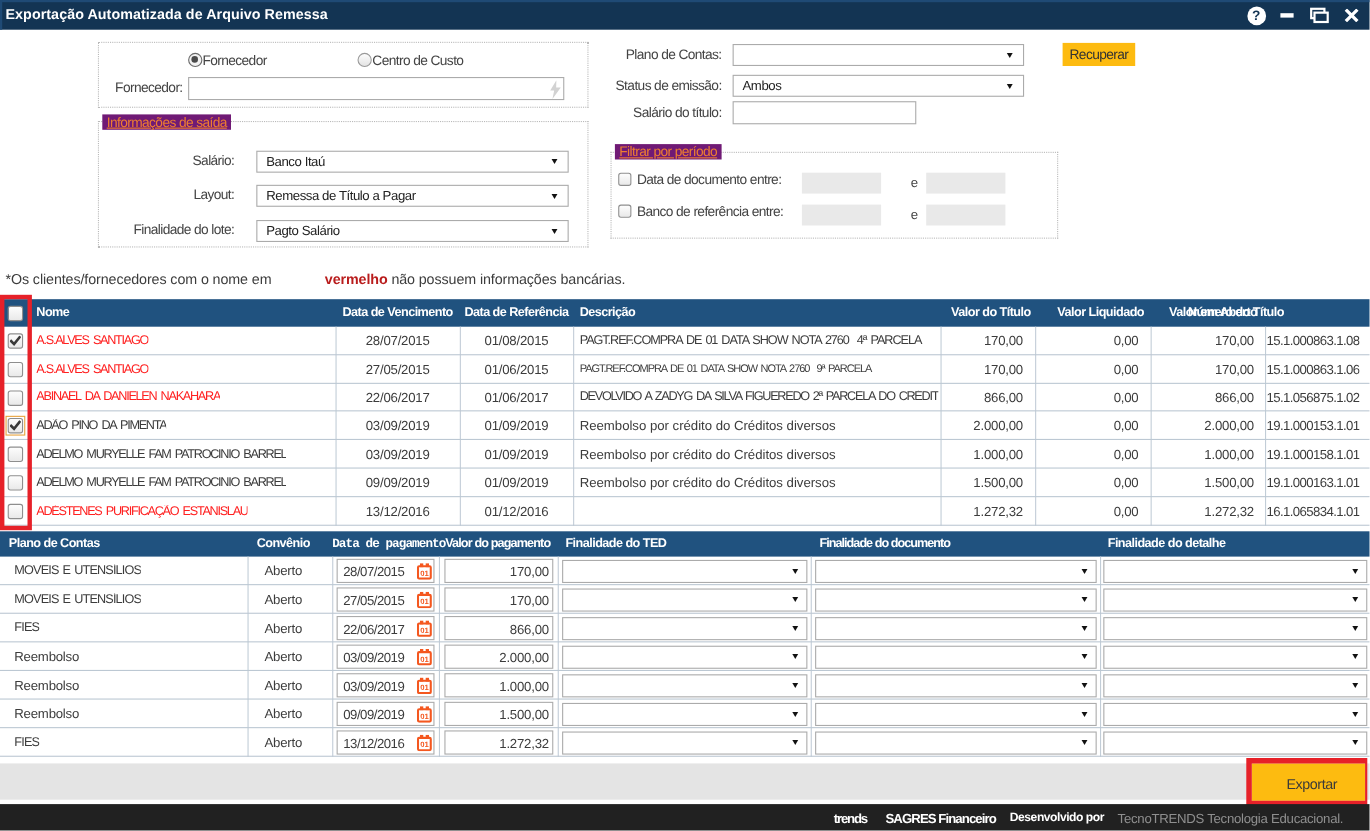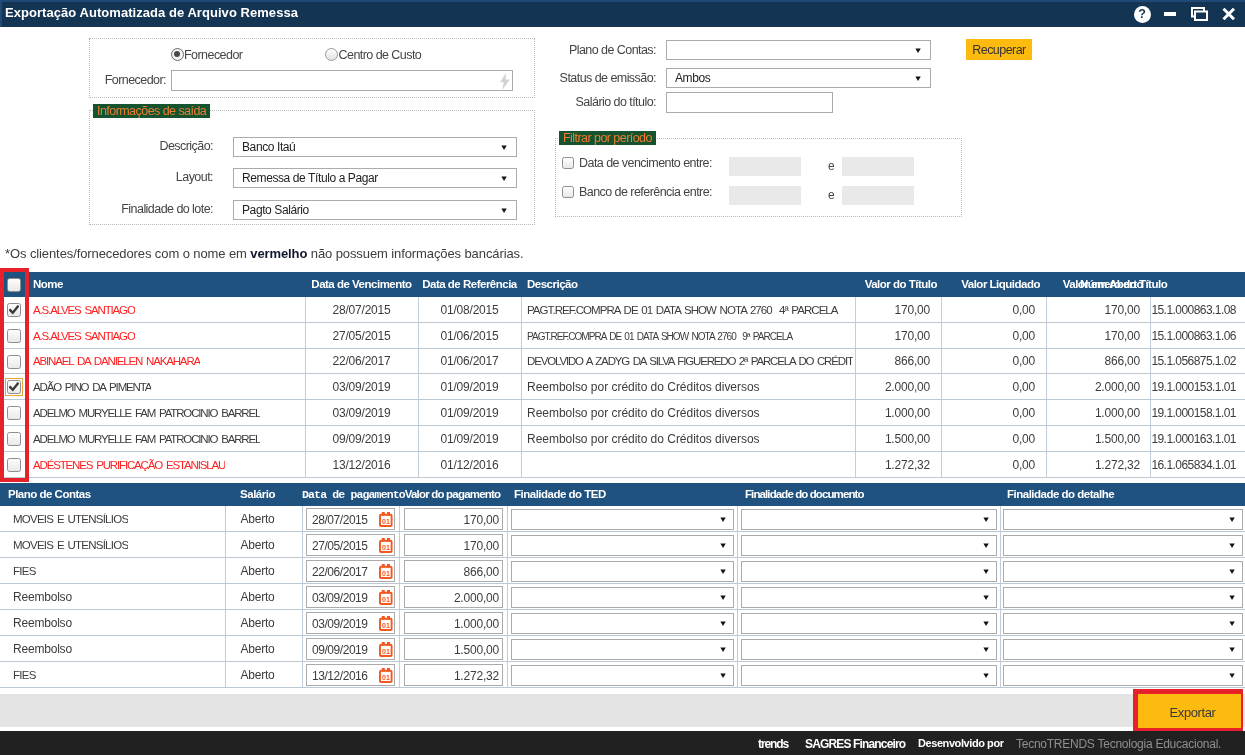--- a/index.html
+++ b/index.html
@@ -2,21 +2,21 @@
 <html><head><meta charset="utf-8"><style>
 *{margin:0;padding:0;box-sizing:content-box;}
 html,body{width:1245px;height:755px;overflow:hidden;background:#fff;
  font-family:"Liberation Sans",sans-serif;font-size:12px;color:#3c3c3c;}
 #w{position:absolute;left:0;top:0;width:1245px;height:755px;}
 .a{position:absolute;}
 .lbl{position:absolute;letter-spacing:-0.55px;color:#444;white-space:nowrap;}
 .sel{position:absolute;border:1px solid #ababab;background:#fff;white-space:nowrap;letter-spacing:-0.4px;color:#222;}
 .sel .arr{position:absolute;top:50%;transform:translateY(-50%) scaleX(1.15);font-size:8px;color:#111;}
 .inp{position:absolute;border:1px solid #ababab;background:#fff;}
-.leg{position:absolute;background:#14532d;color:#ed7d31;letter-spacing:-0.55px;padding:0 4px;white-space:nowrap;}
+.leg{position:absolute;background:#701a75;color:#ed7d31;letter-spacing:-0.55px;padding:0 4px;white-space:nowrap;text-decoration:underline;}
 .gbox{position:absolute;background:#e9e9e9;width:72px;height:19px;}
 .hc{position:absolute;font-weight:bold;color:#fff;letter-spacing:-0.5px;white-space:nowrap;font-size:11.5px;}
 .c{position:absolute;white-space:nowrap;overflow:hidden;letter-spacing:-0.2px;color:#3c3c3c;top:50%;transform:translateY(-50%);}
 .nm{font-size:11.5px;letter-spacing:-1.15px;word-spacing:1.8px;}
 .p2{font-size:11.5px;letter-spacing:-0.75px;word-spacing:1.2px;}
 </style></head><body>
 <div id="w">
 
 <div class="a" style="left:0;top:0;width:1245px;height:27px;background:#133453;"></div>
 <div class="a" style="left:0;top:0;width:1245px;height:2px;background:#1f4a75;"></div>
@@ -38,21 +38,21 @@
 <div class="lbl" style="left:184px;top:47.5px;font-size:12.5px;">Fornecedor</div>
 <div style="position:absolute;left:324.5px;top:47.5px;width:11px;height:11px;border-radius:50%;border:1px solid #9a9a9a;background:linear-gradient(#fdfdfd,#e3e3e3);"></div>
 <div class="lbl" style="left:338.5px;top:47.5px;font-size:12.5px;">Centro de Custo</div>
 <div class="lbl" style="left:60px;top:72.5px;width:106px;text-align:right;font-size:12.5px;">Fornecedor:</div>
 <div class="inp" style="left:171px;top:69.5px;width:340px;height:19.5px;"></div>
 <svg class="a" style="left:499px;top:72.5px" width="12" height="17" viewBox="0 0 12 17">
       <path d="M6.8 0 L1.2 9.2 L4.8 9.2 L3.2 17 L10.8 6.5 L6.6 6.5 Z" fill="#d2d2d2"></path>
     </svg>
 <div class="a" style="left:89px;top:110px;width:444px;height:113px;border:1px dotted #b9b9b9;"></div>
 <div class="leg" style="left:93px;top:103.5px;font-size:12.5px;">Informações de saída</div>
-<div class="lbl" style="left:93px;top:139.0px;width:120px;text-align:right;font-size:12.5px;">Descrição:</div>
+<div class="lbl" style="left:93px;top:139.0px;width:120px;text-align:right;font-size:12.5px;">Salário:</div>
 <div class="sel" style="left:233px;top:136.5px;width:282px;height:18px;">
       <span style="position:absolute;left:8px;top:50%;transform:translateY(-50%);">Banco Itaú</span>
       <span class="arr" style="right:8px;">▼</span>
     </div>
 <div class="lbl" style="left:93px;top:170.0px;width:120px;text-align:right;font-size:12.5px;">Layout:</div>
 <div class="sel" style="left:233px;top:167.5px;width:282px;height:18px;">
       <span style="position:absolute;left:8px;top:50%;transform:translateY(-50%);">Remessa de Título a Pagar</span>
       <span class="arr" style="right:8px;">▼</span>
     </div>
 <div class="lbl" style="left:93px;top:202.0px;width:120px;text-align:right;font-size:12.5px;">Finalidade do lote:</div>
@@ -69,30 +69,30 @@
       <span style="position:absolute;left:8px;top:50%;transform:translateY(-50%);">Ambos</span>
       <span class="arr" style="right:8px;">▼</span>
     </div>
 <div class="lbl" style="left:520px;top:95px;width:136px;text-align:right;font-size:12.5px;">Salário do título:</div>
 <div class="inp" style="left:666px;top:92px;width:165px;height:19px;"></div>
 <div class="a" style="left:966px;top:39px;width:66px;height:21px;background:#fdbb10;"></div>
 <div class="a" style="left:966px;top:42.5px;width:66px;text-align:center;font-size:12.5px;letter-spacing:-0.55px;color:#333;">Recuperar</div>
 <div class="a" style="left:555px;top:137.5px;width:405px;height:77px;border:1px dotted #b9b9b9;"></div>
 <div class="leg" style="left:559px;top:130.5px;font-size:12.5px;">Filtrar por período</div>
 <div style="position:absolute;left:562px;top:156.5px;width:10px;height:10px;border:1px solid #8e8e8e;border-radius:2.5px;background:linear-gradient(#fdfdfd,#e9e9e9);"></div>
-<div class="lbl" style="left:579px;top:156px;font-size:12.5px;">Data de vencimento entre:</div>
+<div class="lbl" style="left:579px;top:156px;font-size:12.5px;">Data de documento entre:</div>
 <div class="gbox" style="left:729px;top:156.5px;"></div>
 <div class="lbl" style="left:828px;top:158.5px;">e</div>
 <div class="gbox" style="left:842px;top:156.5px;"></div>
 <div style="position:absolute;left:562px;top:185.5px;width:10px;height:10px;border:1px solid #8e8e8e;border-radius:2.5px;background:linear-gradient(#fdfdfd,#e9e9e9);"></div>
 <div class="lbl" style="left:579px;top:185px;font-size:12.5px;">Banco de referência entre:</div>
 <div class="gbox" style="left:729px;top:185.5px;"></div>
 <div class="lbl" style="left:828px;top:187.5px;">e</div>
 <div class="gbox" style="left:842px;top:185.5px;"></div>
-<div class="a" style="left:5px;top:245.5px;font-size:13px;letter-spacing:-0.1px;color:#3c3c3c;white-space:nowrap;">*Os clientes/fornecedores com o nome em <b style="color:#0f172a;">vermelho</b> não possuem informações bancárias.</div>
+<div class="a" style="left:5px;top:245.5px;font-size:13px;letter-spacing:-0.1px;color:#3c3c3c;white-space:nowrap;">*Os clientes/fornecedores com o nome em <b style="color:#b91c1c;margin-left:45px;">vermelho</b> não possuem informações bancárias.</div>
 <div class="a" style="left:0;top:271.5px;width:1245px;height:25.5px;background:#20527f;"></div>
 <div class="hc" style="left:33px;top:277.5px;">Nome</div>
 <div class="hc" style="left:305px;top:277.5px;width:113px;text-align:center;">Data de Vencimento</div>
 <div class="hc" style="left:418px;top:277.5px;width:103px;text-align:center;">Data de Referência</div>
 <div class="hc" style="left:527px;top:277.5px;">Descrição</div>
 <div class="hc" style="left:781px;top:277.5px;width:156px;text-align:right;">Valor do Título</div>
 <div class="hc" style="left:884px;top:277.5px;width:156px;text-align:right;">Valor Liquidado</div>
 <div class="hc" style="left:987px;top:277.5px;width:156px;text-align:right;">Valor em Aberto</div>
 <div class="hc" style="left:1080px;top:277.5px;width:156px;text-align:left;">Número do Título</div>
 <div style="position:absolute;left:6.5px;top:277.5px;width:12px;height:12px;border:1px solid #8e8e8e;border-radius:2.5px;background:linear-gradient(#fdfdfd,#e9e9e9);"></div>
@@ -190,21 +190,21 @@
       <div class="c" style="left:418px;width:103px;text-align:center;">01/12/2016</div>
       <div class="c" style="left:771px;width:159px;text-align:right;">1.272,32</div>
       <div class="c" style="left:875px;width:160px;text-align:right;">0,00</div>
       <div class="c" style="left:980px;width:160px;text-align:right;">1.272,32</div>
       <div class="c" style="left:1105px;width:131px;text-align:right;letter-spacing:-0.55px;">16.1.065834.1.01</div>
     </div>
 <div style="position:absolute;left:7px;top:457.8px;width:12px;height:12px;border:1px solid #8e8e8e;border-radius:2.5px;background:linear-gradient(#fdfdfd,#e9e9e9);"></div>
 <div class="a" style="left:0px;top:267.5px;width:21px;height:206px;border:4px solid #e62129;"></div>
 <div class="a" style="left:0;top:483px;width:1245px;height:23px;background:#20527f;"></div>
 <div class="hc" style="left:8px;top:488px;">Plano de Contas</div>
-<div class="hc" style="left:219px;top:488px;width:77px;text-align:center;">Salário</div>
+<div class="hc" style="left:219px;top:488px;width:77px;text-align:center;">Convênio</div>
 <div class="hc" style="left:302px;top:488px;width:95px;text-align:center;letter-spacing:-0.85px;font-family:Liberation Mono, monospace;">Data de pagamento</div>
 <div class="hc" style="left:397px;top:488px;width:111px;text-align:center;letter-spacing:-0.8px;">Valor do pagamento</div>
 <div class="hc" style="left:514px;top:488px;">Finalidade do TED</div>
 <div class="hc" style="left:745px;top:488px;letter-spacing:-0.9px;">Finalidade do documento</div>
 <div class="hc" style="left:1007px;top:488px;">Finalidade do detalhe</div>
 <div class="a" style="left:225px;top:506px;width:1px;height:182px;background:#c2cdd7;"></div>
 <div class="a" style="left:302px;top:506px;width:1px;height:182px;background:#c2cdd7;"></div>
 <div class="a" style="left:399px;top:506px;width:1px;height:182px;background:#c2cdd7;"></div>
 <div class="a" style="left:507px;top:506px;width:1px;height:182px;background:#c2cdd7;"></div>
 <div class="a" style="left:737px;top:506px;width:1px;height:182px;background:#c2cdd7;"></div>

